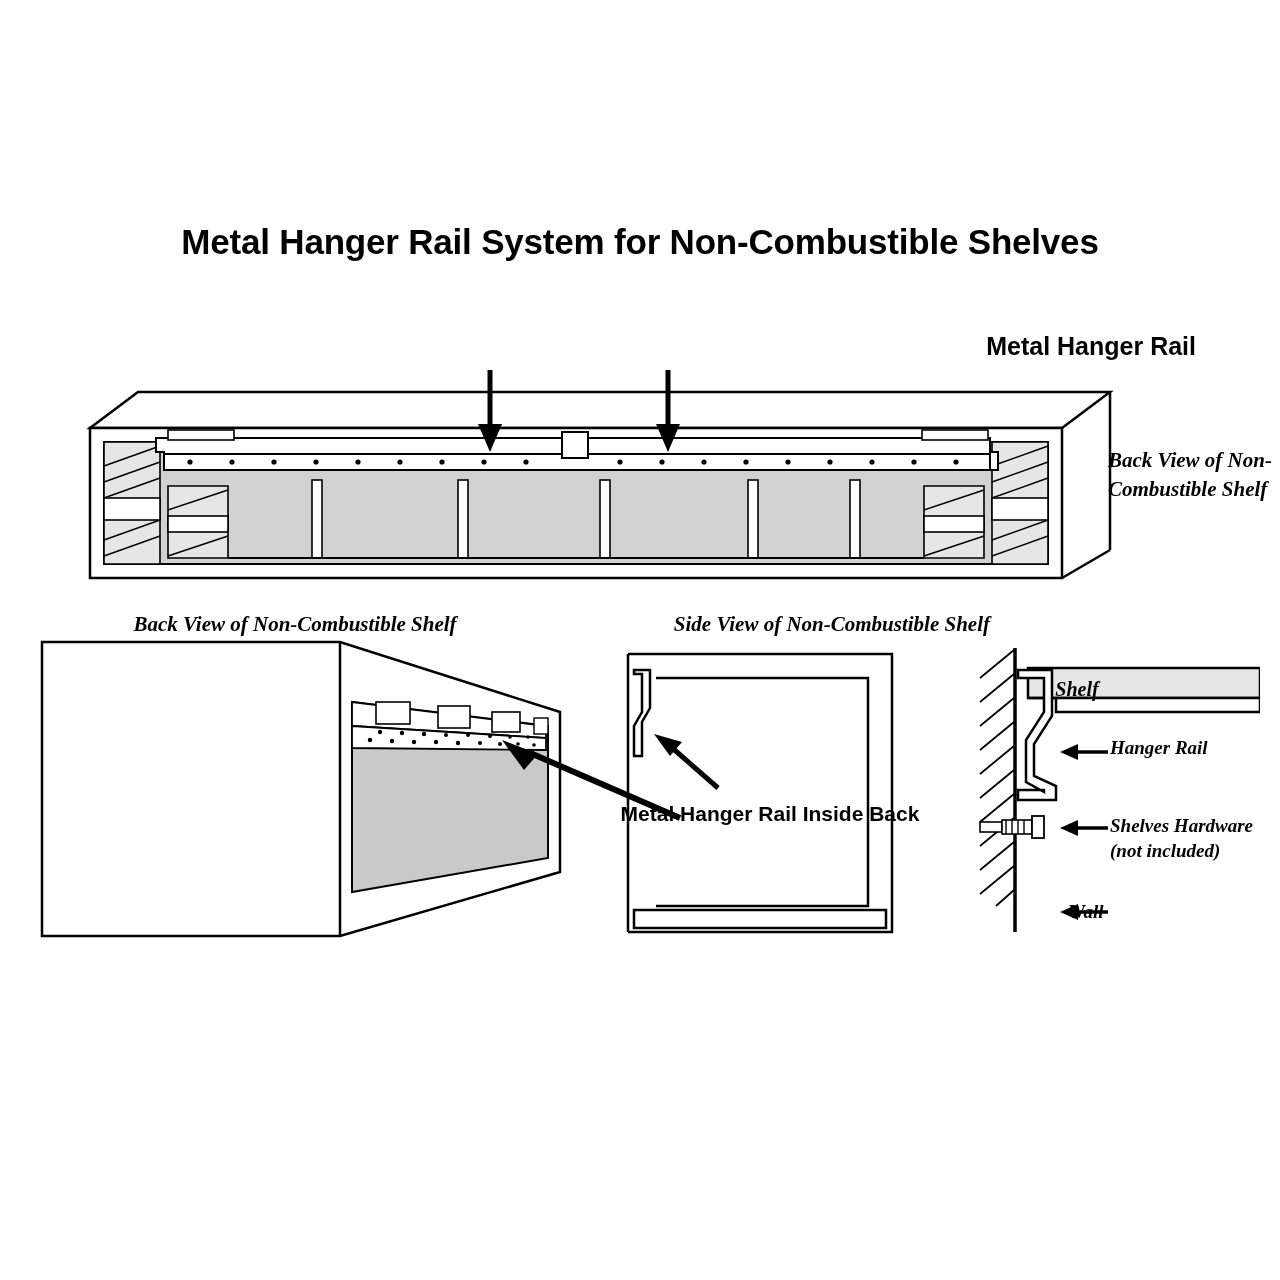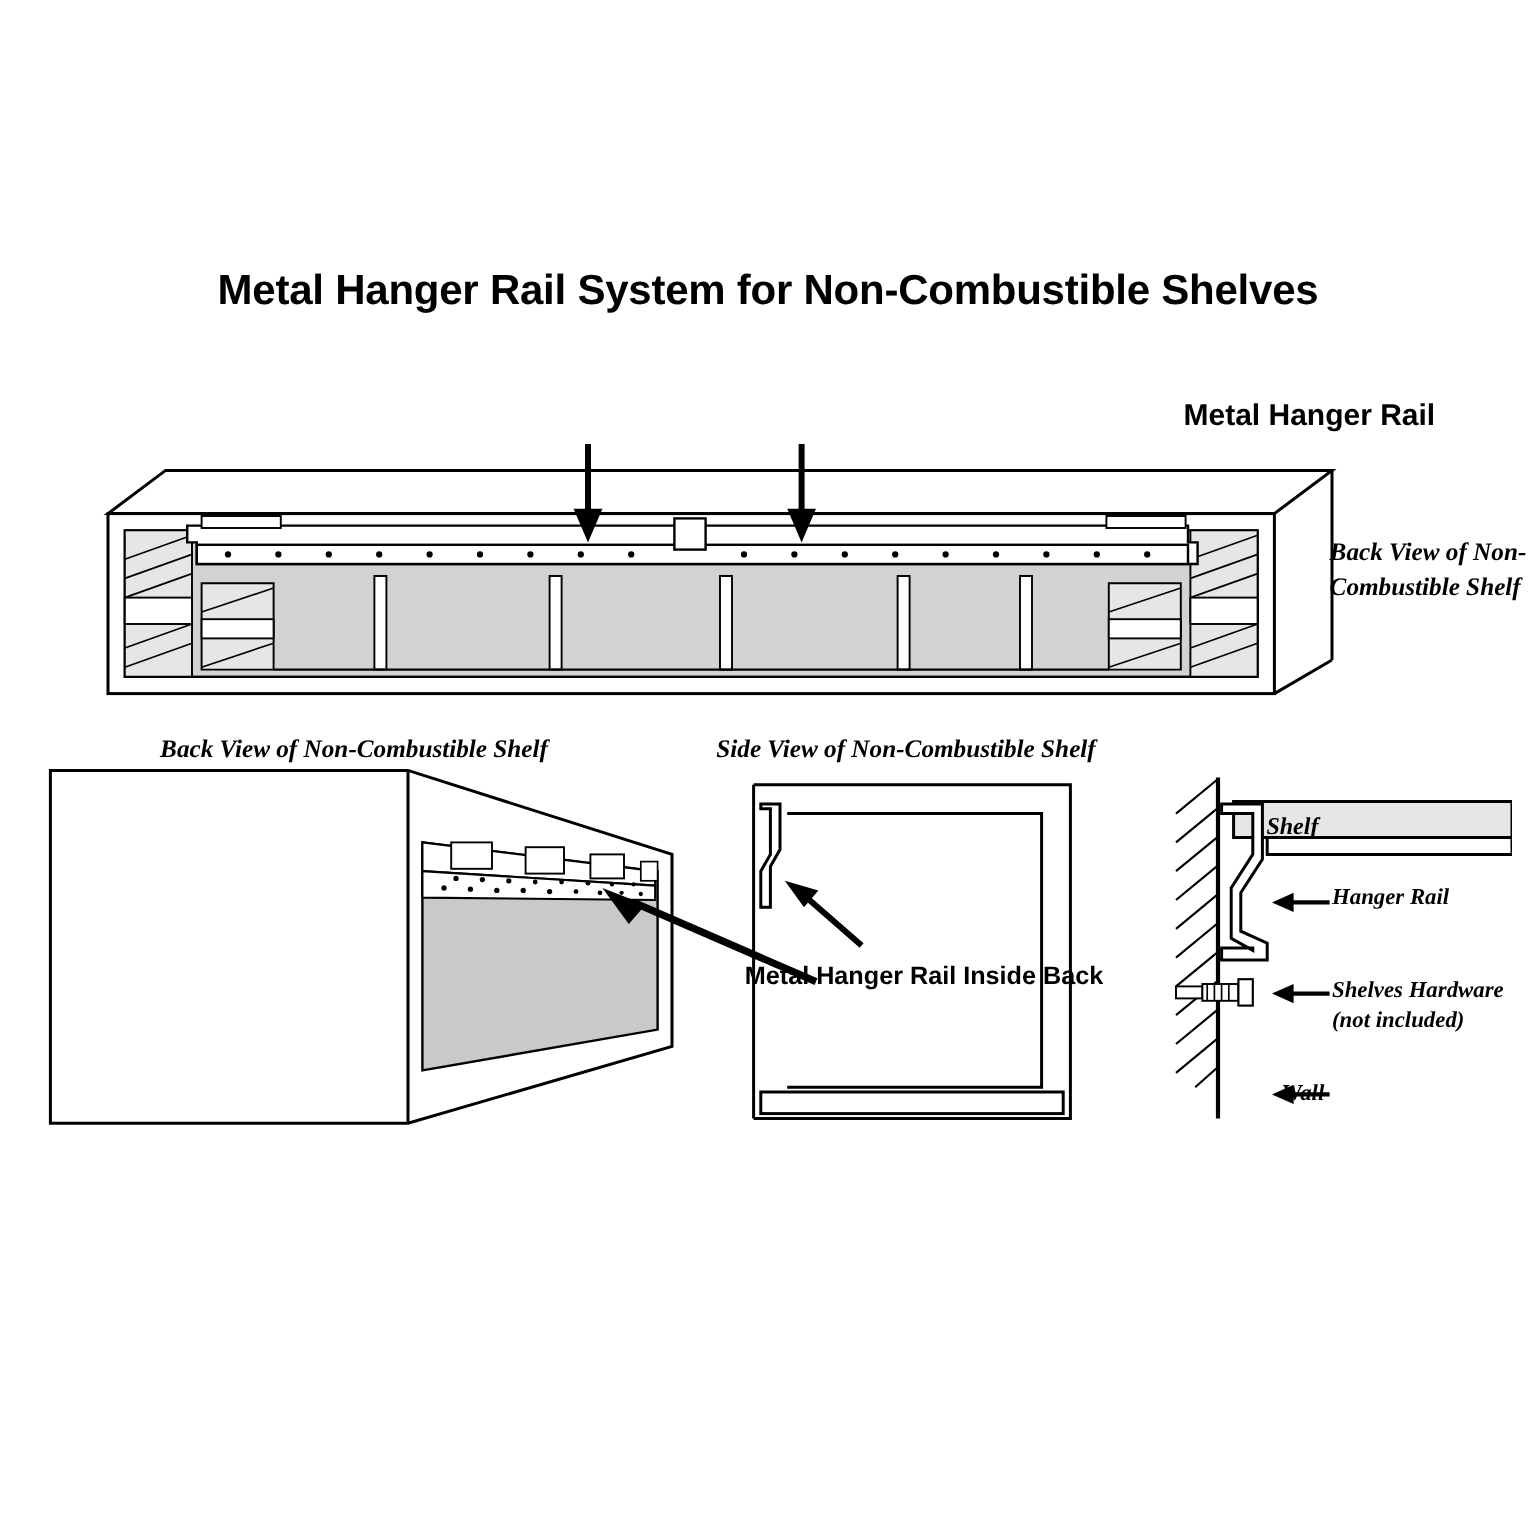--- a/index.html
+++ b/index.html
@@ -56,21 +56,21 @@
   }
   .cap-back-view {
     left: 60px; top: 612px;
     width: 470px;
     text-align: center;
     font-size: 21px;
   }
   .cap-side-view {
     left: 520px; top: 612px;
     width: 470px;
-    text-align: center;
+    text-align: right;
     font-size: 21px;
   }
   .cap-inside-back {
     left: 620px; top: 800px;
     width: 300px;
     text-align: center;
     font-size: 21px;
     line-height: 28px;
   }
   .lbl-shelf {

